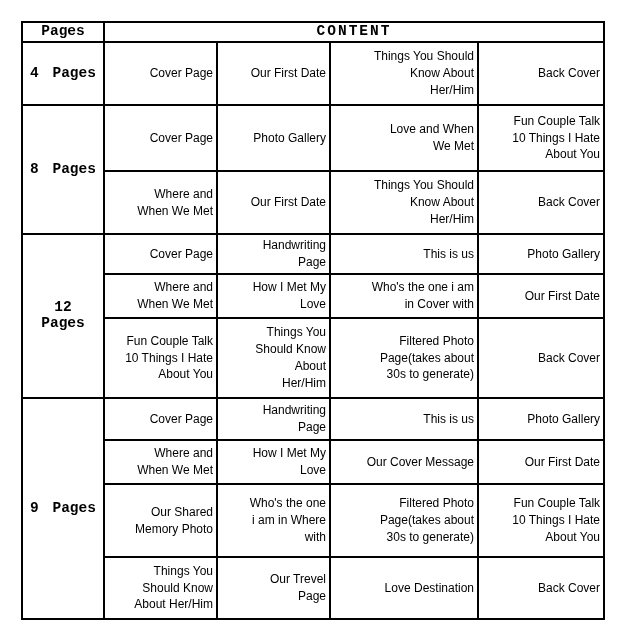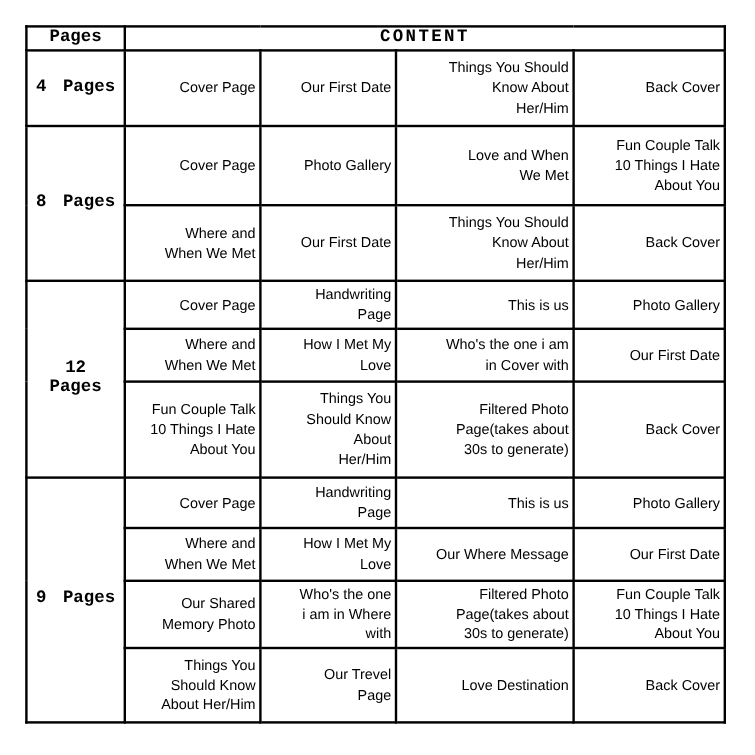--- a/index.html
+++ b/index.html
@@ -136,24 +136,24 @@
           <td class="content-cell">Handwriting
 Page</td>
           <td class="content-cell">This is us</td>
           <td class="content-cell">Photo Gallery</td>
         </tr>
         <tr style="height: 44px;">
           <td class="content-cell">Where and
 When We Met</td>
           <td class="content-cell">How I Met My
 Love</td>
-          <td class="content-cell">Our Where Message</td>
+          <td class="content-cell">Our Cover Message</td>
           <td class="content-cell">Our First Date</td>
         </tr>
-        <tr style="height: 56px; margin-left: 24px;">
+        <tr style="height: 73px; margin-left: 24px;">
           <td class="content-cell">Our Shared
 Memory Photo</td>
           <td class="content-cell">Who's the one
 i am in Where
 with</td>
           <td class="content-cell">Filtered Photo
 Page(takes about
 30s to generate)</td>
           <td class="content-cell">Fun Couple Talk
 10 Things I Hate

